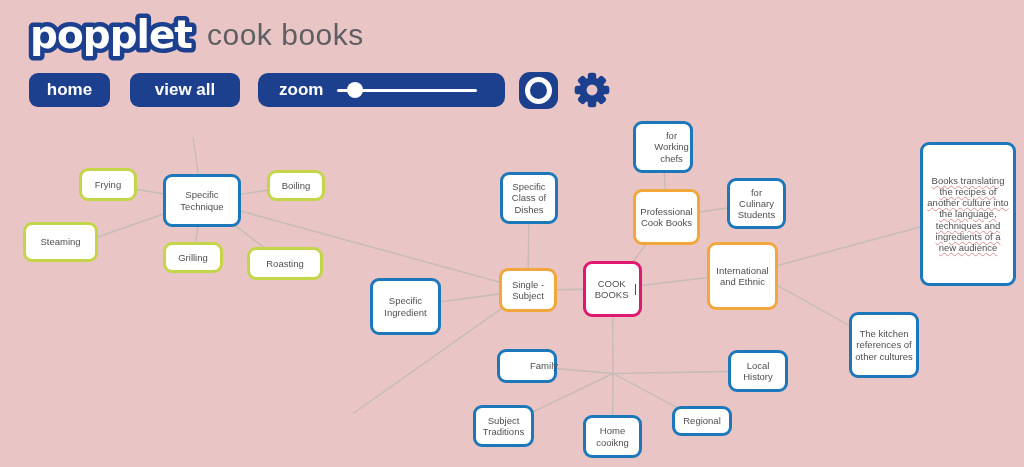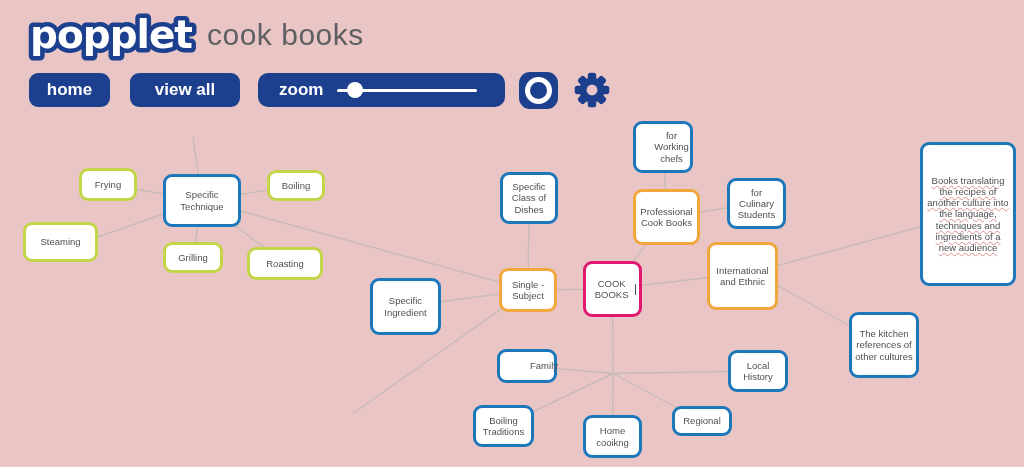--- a/index.html
+++ b/index.html
@@ -186,21 +186,21 @@
     <div class="node" style="left: 849px; top: 312px; width: 70px; height: 66px; border-color: rgb(29, 119, 187); color: rgb(78, 79, 82);">
       <span class="lbl">The kitchen references of other cultures</span>
     </div>
     <div class="node" style="left: 497px; top: 349px; width: 60px; height: 34px; border-color: rgb(29, 119, 187); color: rgb(78, 79, 82); padding-left: 37px;">
       <span class="lbl">Family</span>
     </div>
     <div class="node" style="left: 728px; top: 350px; width: 60px; height: 42px; border-color: rgb(29, 119, 187); color: rgb(78, 79, 82);">
       <span class="lbl">Local History</span>
     </div>
     <div class="node" style="left: 473px; top: 405px; width: 61px; height: 42px; border-color: rgb(29, 119, 187); color: rgb(78, 79, 82);">
-      <span class="lbl">Boiling Traditions</span>
+      <span class="lbl">Subject Traditions</span>
     </div>
     <div class="node" style="left: 583px; top: 415px; width: 59px; height: 43px; border-color: rgb(29, 119, 187); color: rgb(78, 79, 82);">
       <span class="lbl">Home cooikng</span>
     </div>
     <div class="node" style="left: 672px; top: 406px; width: 60px; height: 30px; border-color: rgb(29, 119, 187); color: rgb(78, 79, 82);">
       <span class="lbl">Regional</span>
     </div>
   </div>
 
 </body></html>

